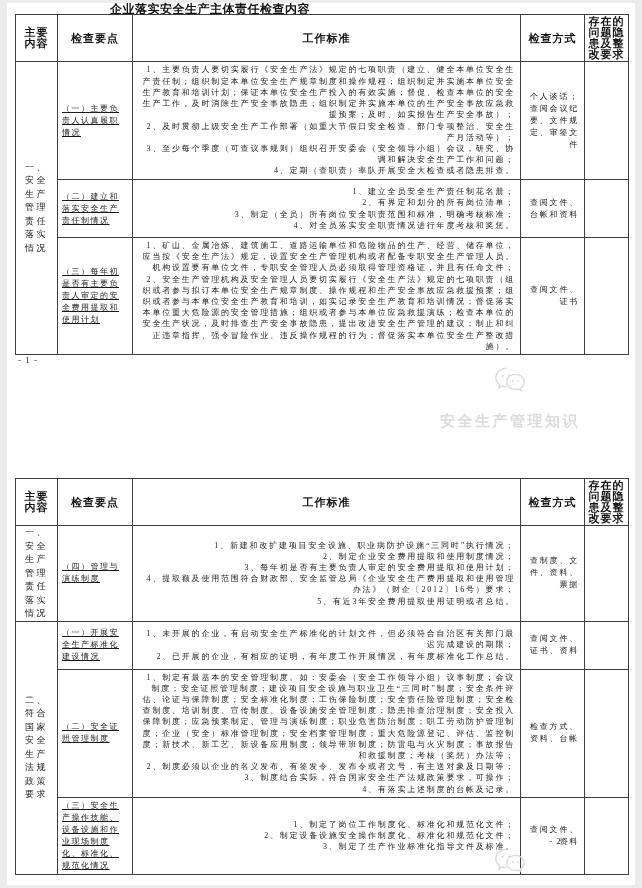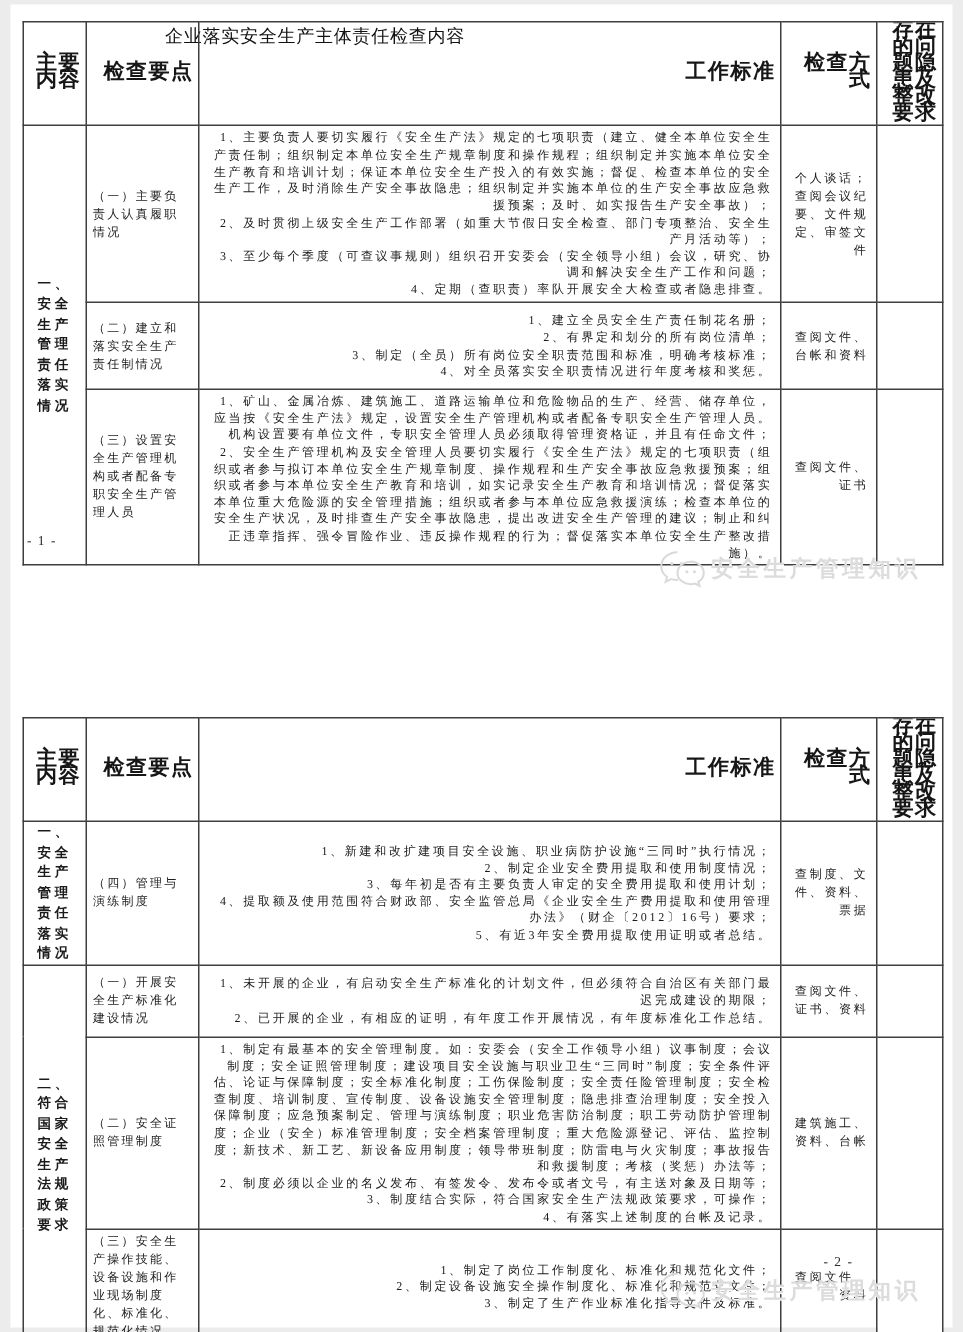--- a/index.html
+++ b/index.html
@@ -13,65 +13,64 @@
   }
   .sheet {
     position: absolute;
     left: 7px; top: 3px; right: 7px; bottom: 3px;
     background: #ffffff;
   }
   .doc-title {
     position: absolute;
     top: 1px; left: 110px;
     font-size: 12px;
-    font-weight: normal;
+    font-weight: bold;
     letter-spacing: 0.5px;
     color: #111;
-    margin-top: 15px;
   }
   table.check-table {
     position: absolute;
     left: 15px;
     width: 613px;
     border-collapse: collapse;
     table-layout: fixed;
   }
   #table-1 { top: 14px; }
   #table-2 { top: 478px; }
   .check-table th, .check-table td {
     border: 1px solid #3f3f3f;
     overflow: hidden;
   }
   .check-table th {
-    font-size: 14px;
+    font-size: 11px;
     font-weight: bold;
     letter-spacing: 1px;
     line-height: 11px;
-    text-align: right;
+    text-align: center;
     vertical-align: middle;
     padding: 1px 3px;
     color: #161616;
-    font-family: Liberation Mono, monospace;
   }
   td.main-col {
     font-size: 9px;
-    font-weight: bold;
+    font-weight: normal;
     letter-spacing: 2.5px;
     line-height: 13.5px;
     text-align: center;
     vertical-align: middle;
     padding: 0 5px;
   }
   td.point-col {
     font-size: 8px;
     letter-spacing: 1.5px;
     line-height: 12px;
     text-align: left;
     vertical-align: middle;
     padding: 2px 4px;
+    text-decoration: underline;
   }
   td.standard-col {
     font-size: 8px;
     letter-spacing: 1.8px;
     line-height: 11.2px;
     text-align: right;
     vertical-align: middle;
     padding: 2px 5px;
     white-space: pre-line;
   }
@@ -90,22 +89,23 @@
     font-size: 9px;
     letter-spacing: 1px;
     color: #2a2a2a;
   }
   #page-number-1 { left: 18px; top: 355px; }
   #page-number-2 { left: 549px; top: 836px; }
   .watermark {
     position: absolute;
     display: flex;
     align-items: center;
-    gap: 4px;
+    gap: 20px;
     color: #dedede;
+    flex-direction: column;
   }
   #watermark-1 { left: 440px; top: 366px; }
   #watermark-2 { left: 440px; top: 847px; }
   .watermark-text {
     font-size: 15px;
     font-weight: bold;
     letter-spacing: 2.5px;
     color: #dcdcdc;
     text-shadow: 0 1px 0 #ffffff;
     white-space: nowrap;
@@ -151,21 +151,21 @@
     <tr style="height:58px">
       <td class="point-col">（二）建立和落实安全生产责任制情况</td>
       <td class="standard-col">1、建立全员安全生产责任制花名册；
 2、有界定和划分的所有岗位清单；
 3、制定（全员）所有岗位安全职责范围和标准，明确考核标准；
 4、对全员落实安全职责情况进行年度考核和奖惩。</td>
       <td class="method-col">查阅文件、台帐和资料</td>
       <td class="issues-col"></td>
     </tr>
     <tr style="height:114px">
-      <td class="point-col">（三）设置安全生产管理机构或者配备专职安全生产管理人员</td>
+      <td class="point-col">（三）每年初是否有主要负责人审定的安全费用提取和使用计划</td>
       <td class="standard-col">1、矿山、金属冶炼、建筑施工、道路运输单位和危险物品的生产、经营、储存单位，应当按《安全生产法》规定，设置安全生产管理机构或者配备专职安全生产管理人员。机构设置要有单位文件，专职安全管理人员必须取得管理资格证，并且有任命文件；
 2、安全生产管理机构及安全管理人员要切实履行《安全生产法》规定的七项职责（组织或者参与拟订本单位安全生产规章制度、操作规程和生产安全事故应急救援预案；组织或者参与本单位安全生产教育和培训，如实记录安全生产教育和培训情况；督促落实本单位重大危险源的安全管理措施；组织或者参与本单位应急救援演练；检查本单位的安全生产状况，及时排查生产安全事故隐患，提出改进安全生产管理的建议；制止和纠正违章指挥、强令冒险作业、违反操作规程的行为；督促落实本单位安全生产整改措施）。</td>
       <td class="method-col">查阅文件、证书</td>
       <td class="issues-col"></td>
     </tr>
   </tbody>
 </table>
 
 <div class="page-number" id="page-number-1">- 1 -</div>
 
@@ -217,21 +217,21 @@
 2、已开展的企业，有相应的证明，有年度工作开展情况，有年度标准化工作总结。</td>
       <td class="method-col">查阅文件、证书、资料</td>
       <td class="issues-col"></td>
     </tr>
     <tr style="height:114px">
       <td class="point-col">（二）安全证照管理制度</td>
       <td class="standard-col">1、制定有最基本的安全管理制度。如：安委会（安全工作领导小组）议事制度；会议制度；安全证照管理制度；建设项目安全设施与职业卫生“三同时”制度；安全条件评估、论证与保障制度；安全标准化制度；工伤保险制度；安全责任险管理制度；安全检查制度、培训制度、宣传制度、设备设施安全管理制度；隐患排查治理制度；安全投入保障制度；应急预案制定、管理与演练制度；职业危害防治制度；职工劳动防护管理制度；企业（安全）标准管理制度；安全档案管理制度；重大危险源登记、评估、监控制度；新技术、新工艺、新设备应用制度；领导带班制度；防雷电与火灾制度；事故报告和救援制度；考核（奖惩）办法等；
 2、制度必须以企业的名义发布、有签发令、发布令或者文号，有主送对象及日期等；
 3、制度结合实际，符合国家安全生产法规政策要求，可操作；
 4、有落实上述制度的台帐及记录。</td>
-      <td class="method-col">建筑施工、资料、台帐</td>
+      <td class="method-col">检查方式、资料、台帐</td>
       <td class="issues-col"></td>
     </tr>
     <tr style="height:71px">
       <td class="point-col">（三）安全生产操作技能、设备设施和作业现场制度化、标准化、规范化情况</td>
       <td class="standard-col">1、制定了岗位工作制度化、标准化和规范化文件；
 2、制定设备设施安全操作制度化、标准化和规范化文件；
 3、制定了生产作业标准化指导文件及标准。</td>
       <td class="method-col">查阅文件、资料</td>
       <td class="issues-col"></td>
     </tr>

